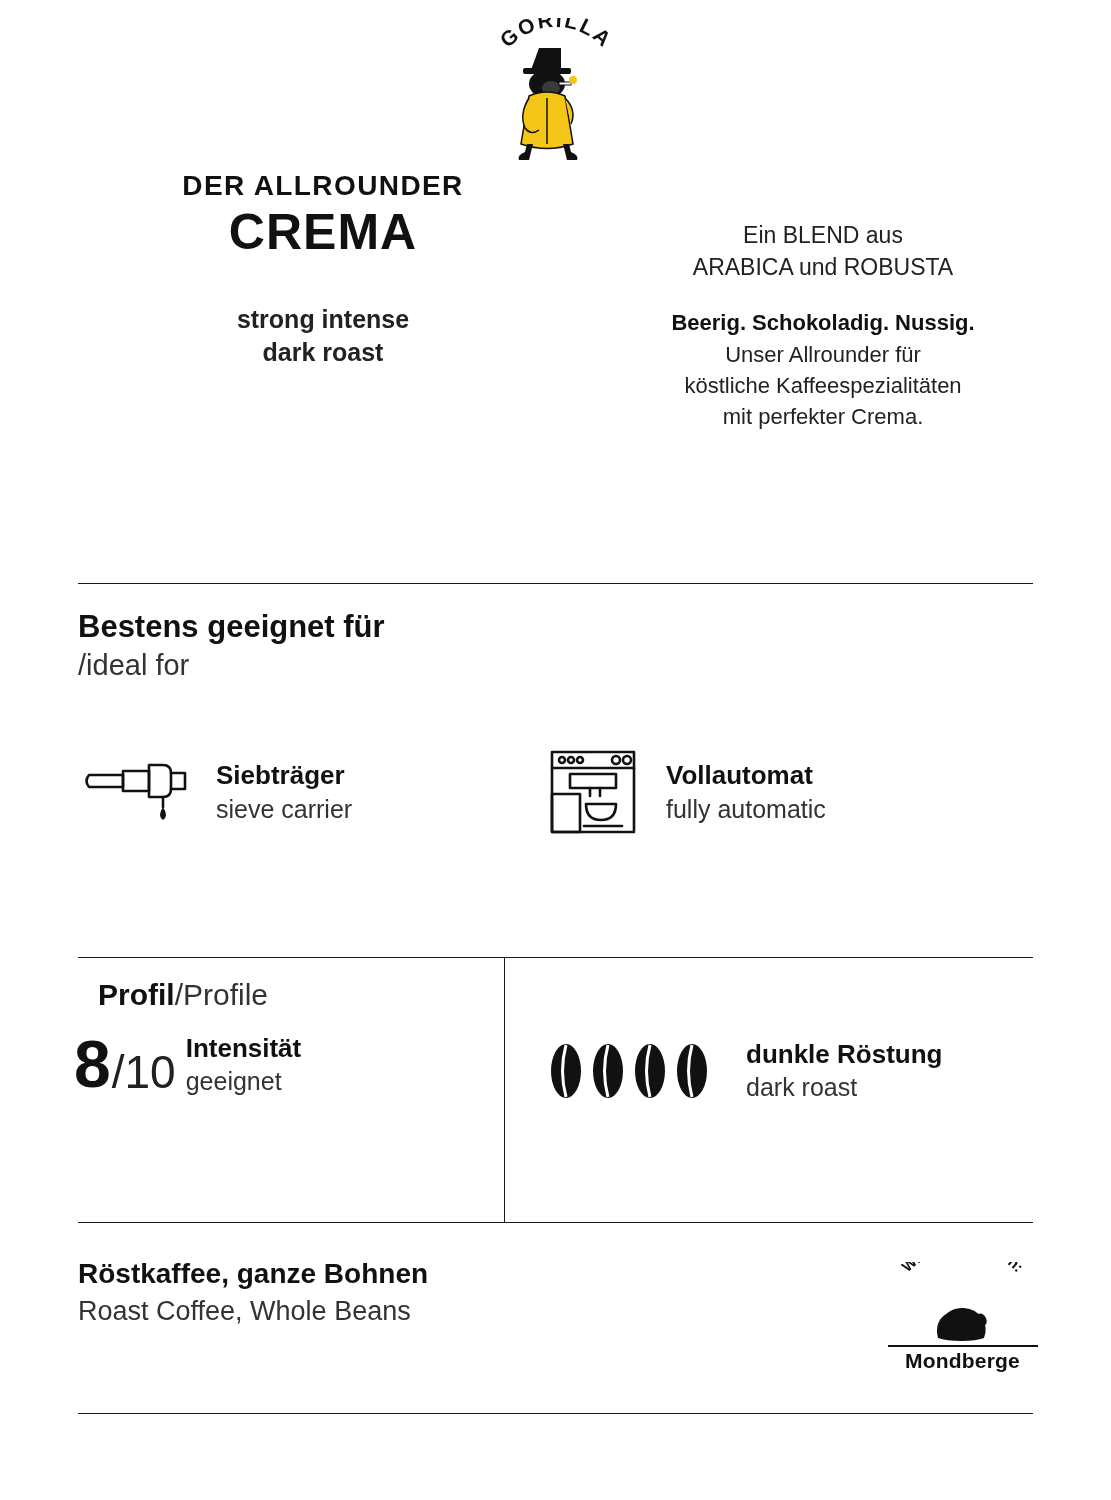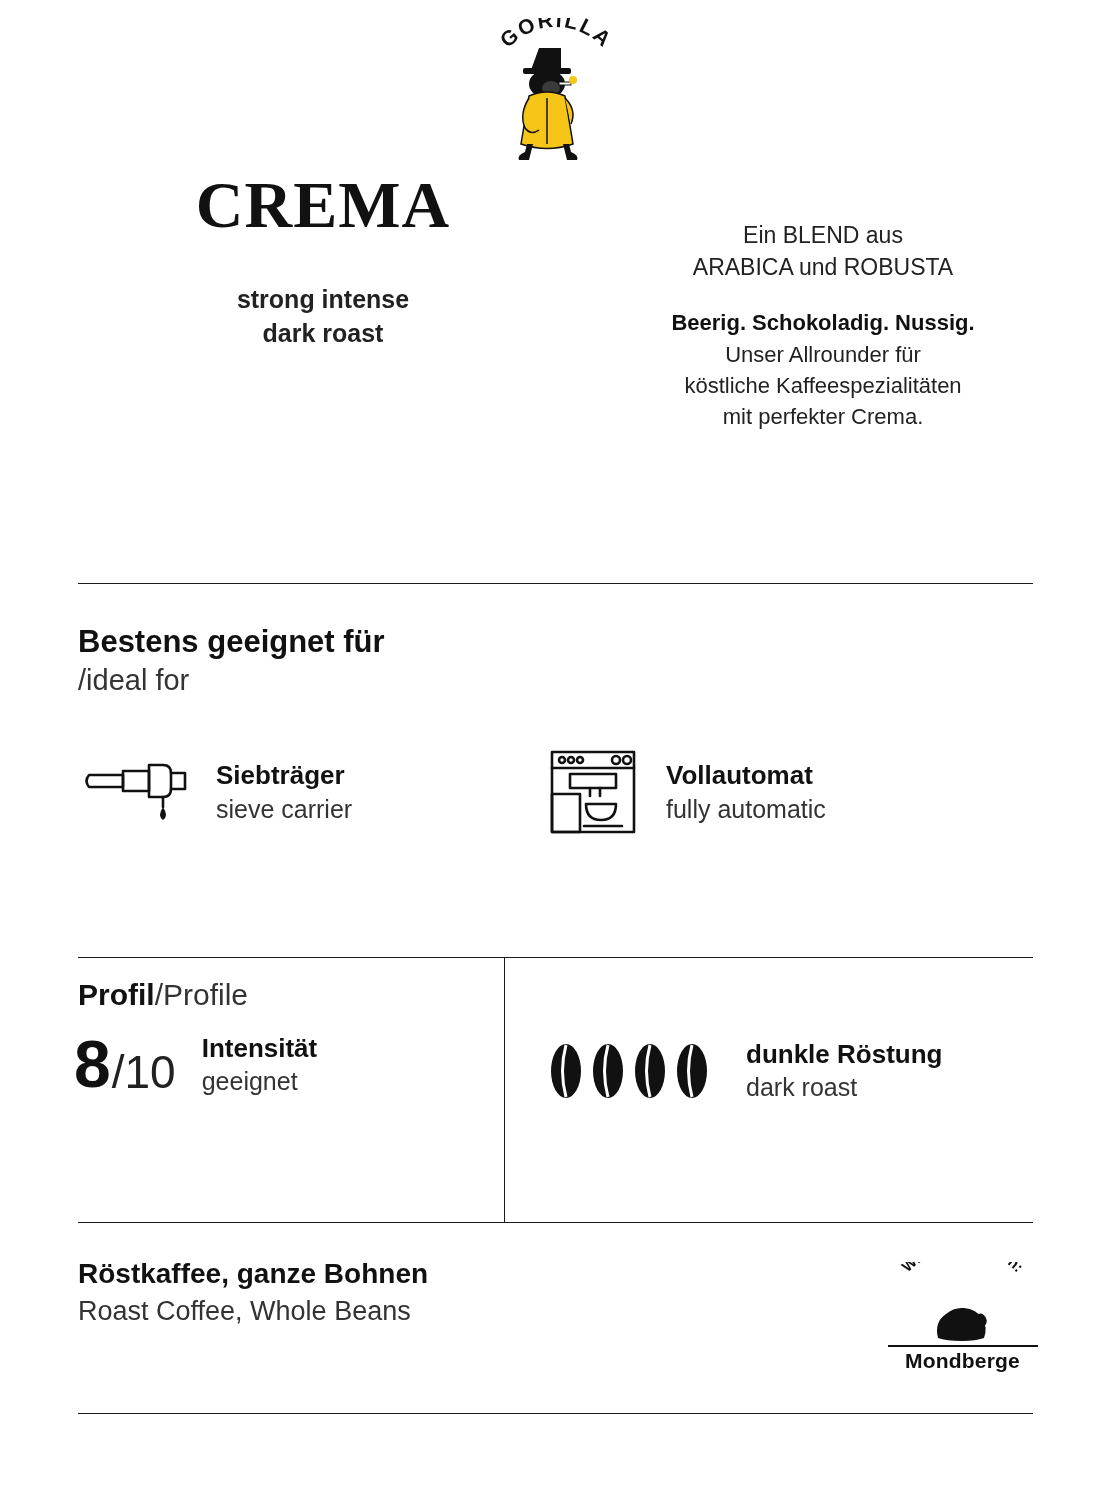--- a/index.html
+++ b/index.html
@@ -41,22 +41,22 @@
     padding-left: 10px;
   }
   .kicker {
     font-size: 28px;
     font-weight: bold;
     letter-spacing: 1.4px;
     color: #111;
     margin: 0 0 4px 0;
   }
   .brand-name {
-    font-family: Liberation Serif, serif;
-    font-size: 66px;
+    font-family: Liberation Sans, sans-serif;
+    font-size: 50px;
     font-weight: bold;
     letter-spacing: 1px;
     margin: 0;
     line-height: 1.05;
     color: #111;
   }
   .sub-roast {
     margin-top: 44px;
     font-size: 25px;
     font-weight: bold;
@@ -108,21 +108,20 @@
     width: 1px;
     height: 265px;
     background: #1a1a1a;
   }
 
   
   .ideal-head {
     position: absolute;
     top: 608px;
     left: 78px;
-    margin-top: 15px;
   }
   .ideal-de {
     font-size: 31px;
     font-weight: bold;
     color: #111;
     line-height: 1.25;
   }
   .ideal-en {
     font-size: 29px;
     color: #333;
@@ -164,21 +163,21 @@
 
   
   .profile-title {
     position: absolute;
     top: 978px;
     left: 78px;
     font-size: 30px;
     color: #333;
     font-weight: 400;
   }
-  .profile-title b { color: #111; font-weight: bold; }
+  .profile-title b { color: #111; font-weight: bold; margin-left: 20px; }
 
   .intensity-row {
     position: absolute;
     top: 1032px;
     left: 74px;
     display: flex;
     align-items: center;
   }
   .intensity-num {
     font-size: 66px;
@@ -189,21 +188,21 @@
   }
   .intensity-den {
     font-size: 46px;
     color: #222;
     font-weight: 400;
     line-height: 1;
     margin-left: 2px;
     align-self: flex-end;
     padding-bottom: 2px;
   }
-  .intensity-label { margin-left: 26px; }
+  .intensity-label { margin-left: 10px; }
   .il-de {
     font-size: 26px;
     font-weight: bold;
     color: #111;
     line-height: 1.28;
   }
   .il-en {
     font-size: 25px;
     color: #333;
     font-weight: 400;
@@ -305,20 +304,21 @@
     <path d="M58 80 q-10 16 -4 30 q6 8 14 2" fill="#f5c518" stroke="#111" stroke-width="1.5"></path>
     <path d="M94 80 q12 12 6 26" fill="#f5c518" stroke="#111" stroke-width="1.5"></path>
 
     <path d="M62 126 l-4 16 h-10 q-2 -5 6 -8 l2 -8 z" fill="#111"></path>
     <path d="M92 126 l4 16 h10 q2 -5 -6 -8 l-2 -8 z" fill="#111"></path>
   </svg>
 </div>
 
 <div class="hero">
   <div class="hero-left">
+    <div class="kicker">DER ALLROUNDER</div>
     <div class="brand-name">CREMA</div>
     <div class="sub-roast">
       <div>strong intense</div>
       <div>dark roast</div>
     </div>
   </div>
   <div class="hero-right">
     <div class="blend-line">
       <div>Ein BLEND aus</div>
       <div>ARABICA und ROBUSTA</div>

